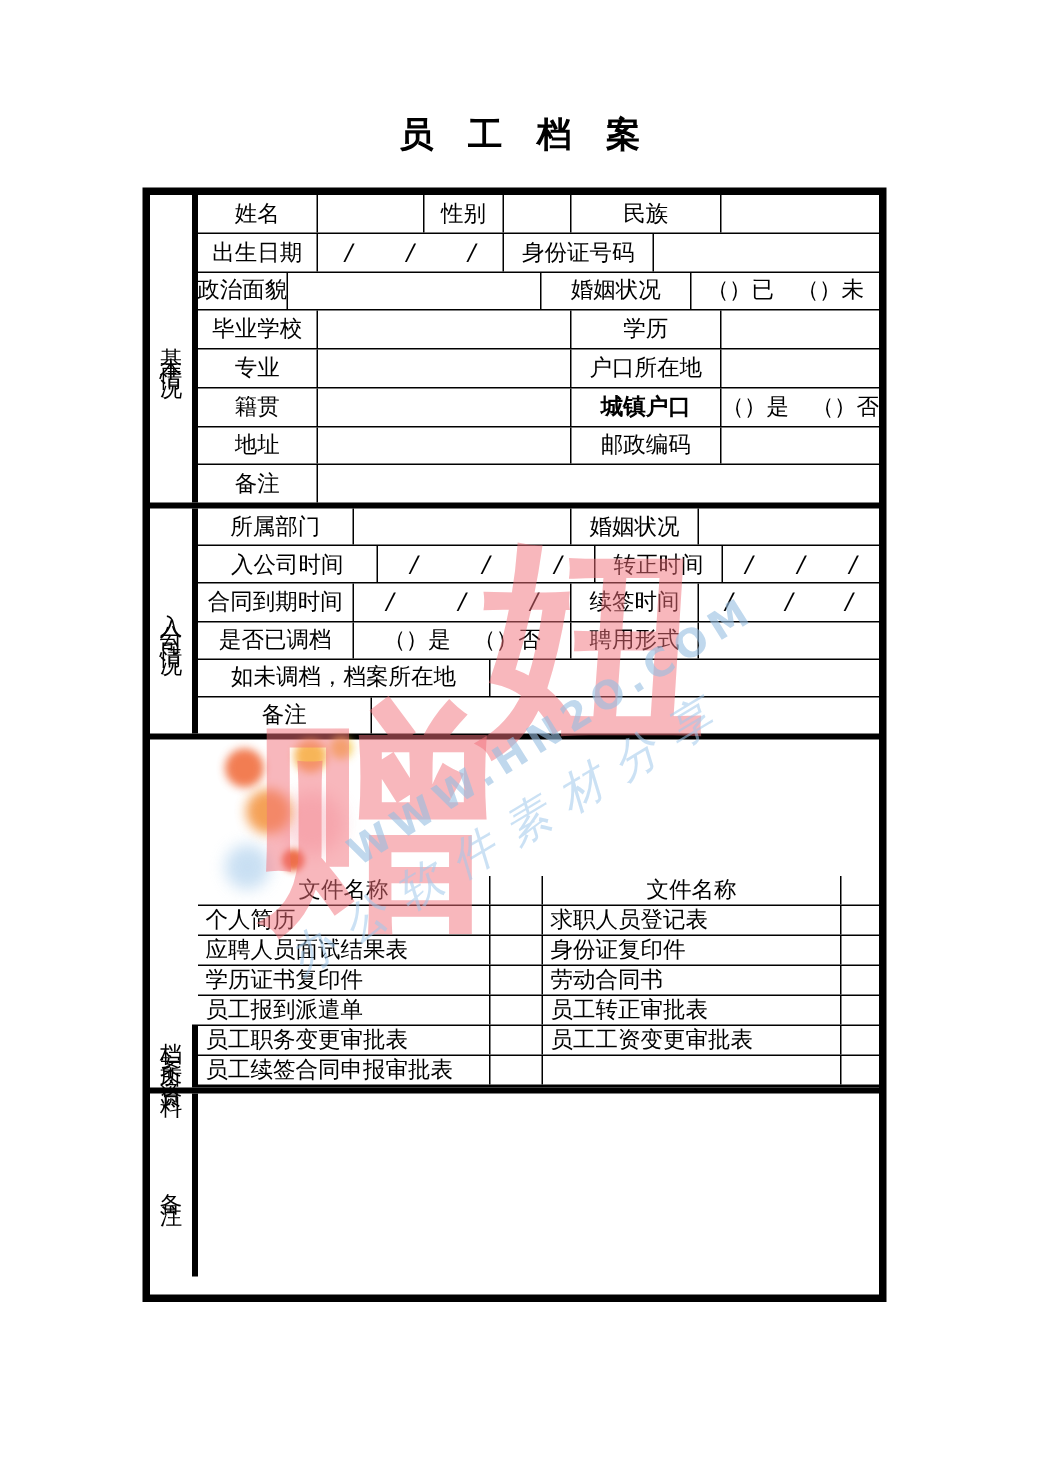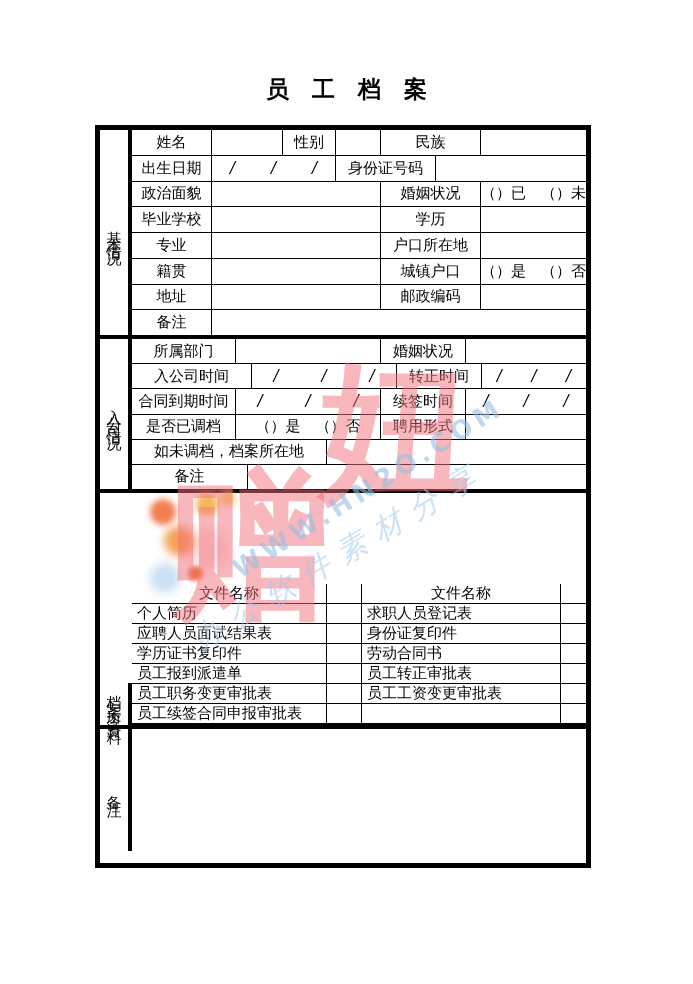--- a/index.html
+++ b/index.html
@@ -95,41 +95,41 @@
           <div class="cell" style="width: 80px;">出生日期</div>
           <div class="cell date" style="width: 124px;">
             <span>/</span>
             <span>/</span>
             <span>/</span>
           </div>
           <div class="cell" style="width: 100px;">身份证号码</div>
           <div class="cell grow"></div>
         </div>
         <div class="row">
-          <div class="cell" style="width: 80px;">政治面貌</div>
+          <div class="cell" style="width: 60px;">政治面貌</div>
           <div class="cell" style="width: 169px;"></div>
           <div class="cell" style="width: 100px;">婚姻状况</div>
           <div class="cell grow">（）已　（）未</div>
         </div>
         <div class="row">
           <div class="cell" style="width: 80px;">毕业学校</div>
           <div class="cell" style="width: 169px;"></div>
           <div class="cell" style="width: 100px;">学历</div>
           <div class="cell grow"></div>
         </div>
         <div class="row">
           <div class="cell" style="width: 80px;">专业</div>
           <div class="cell" style="width: 169px;"></div>
           <div class="cell" style="width: 100px;">户口所在地</div>
           <div class="cell grow"></div>
         </div>
         <div class="row">
           <div class="cell" style="width: 80px;">籍贯</div>
           <div class="cell" style="width: 169px;"></div>
-          <div class="cell" style="width: 100px;">城镇户口</div>
+          <div class="cell" style="width: 100px; font-weight: bold;">城镇户口</div>
           <div class="cell grow">（）是　（）否</div>
         </div>
         <div class="row">
           <div class="cell" style="width: 80px;">地址</div>
           <div class="cell" style="width: 169px;"></div>
           <div class="cell" style="width: 100px;">邮政编码</div>
           <div class="cell grow"></div>
         </div>
         <div class="row">
           <div class="cell" style="width: 80px;">备注</div>

